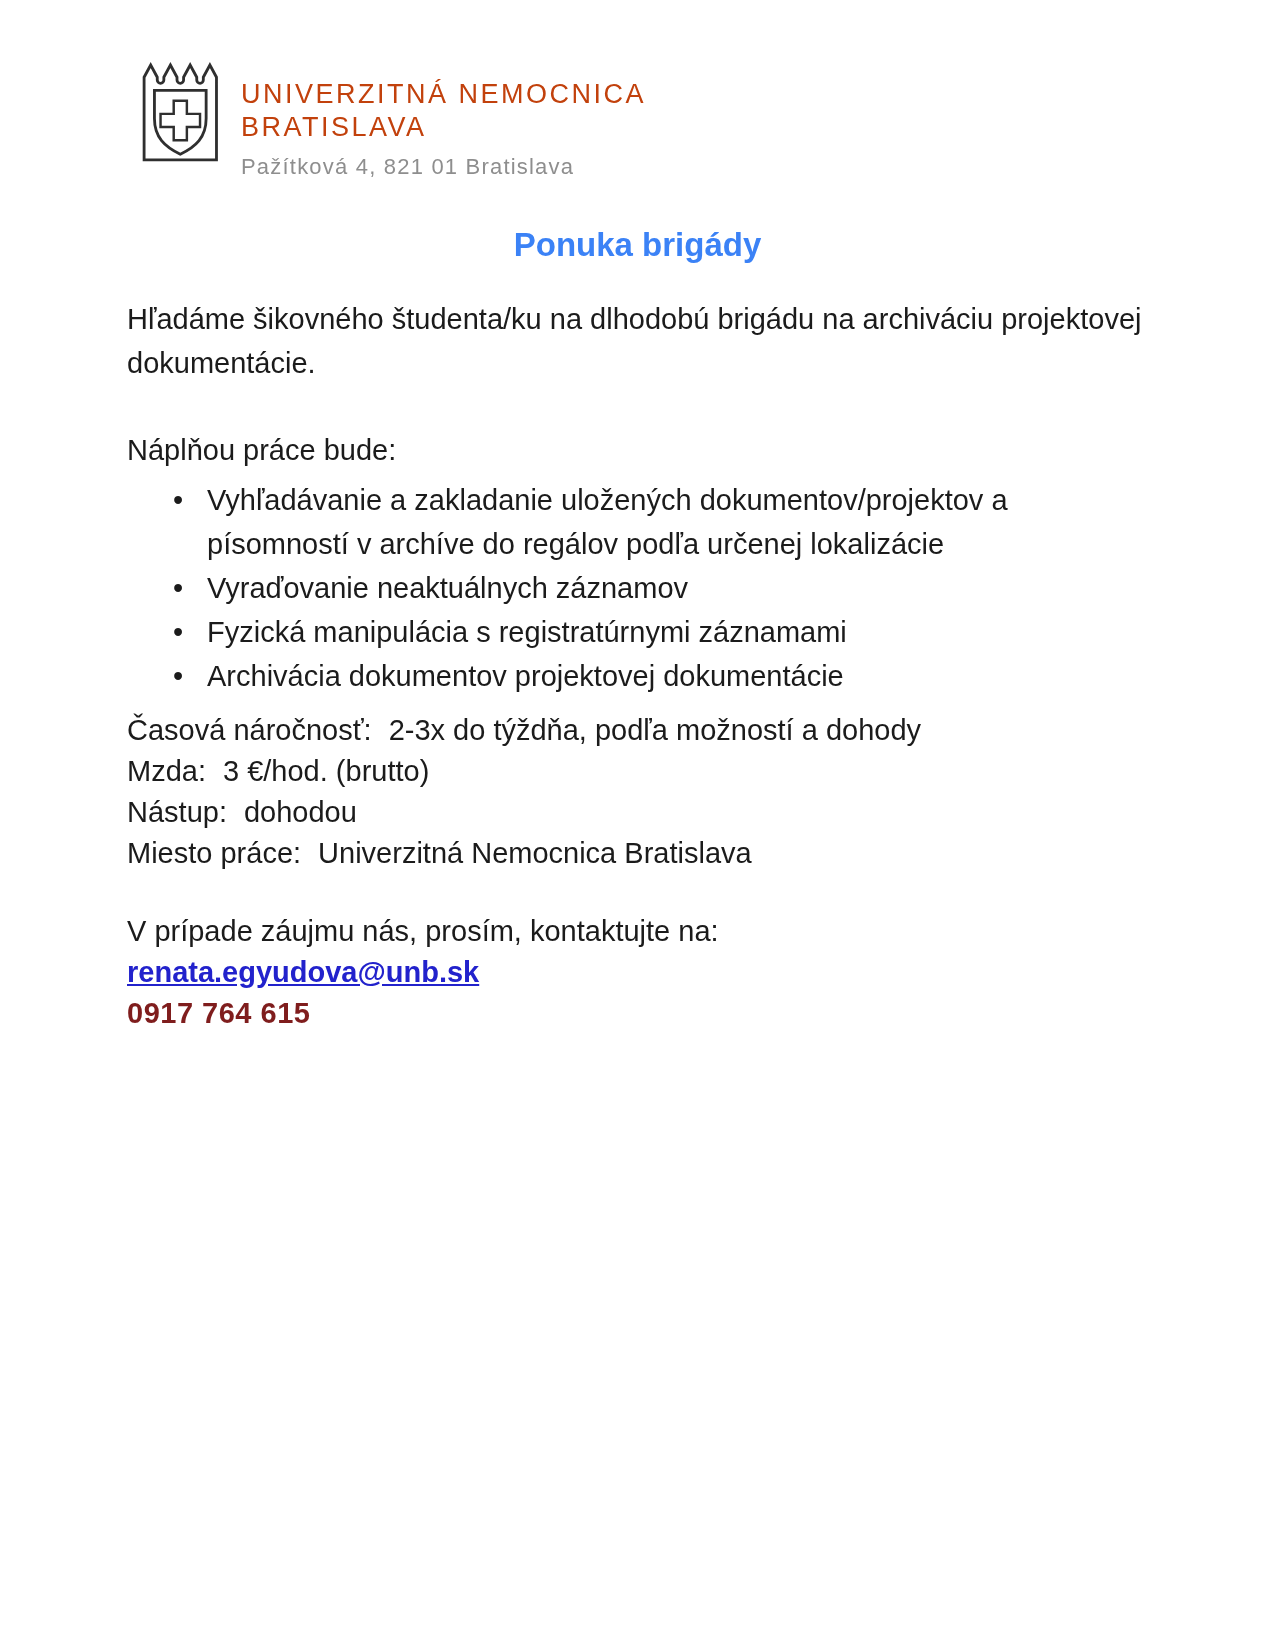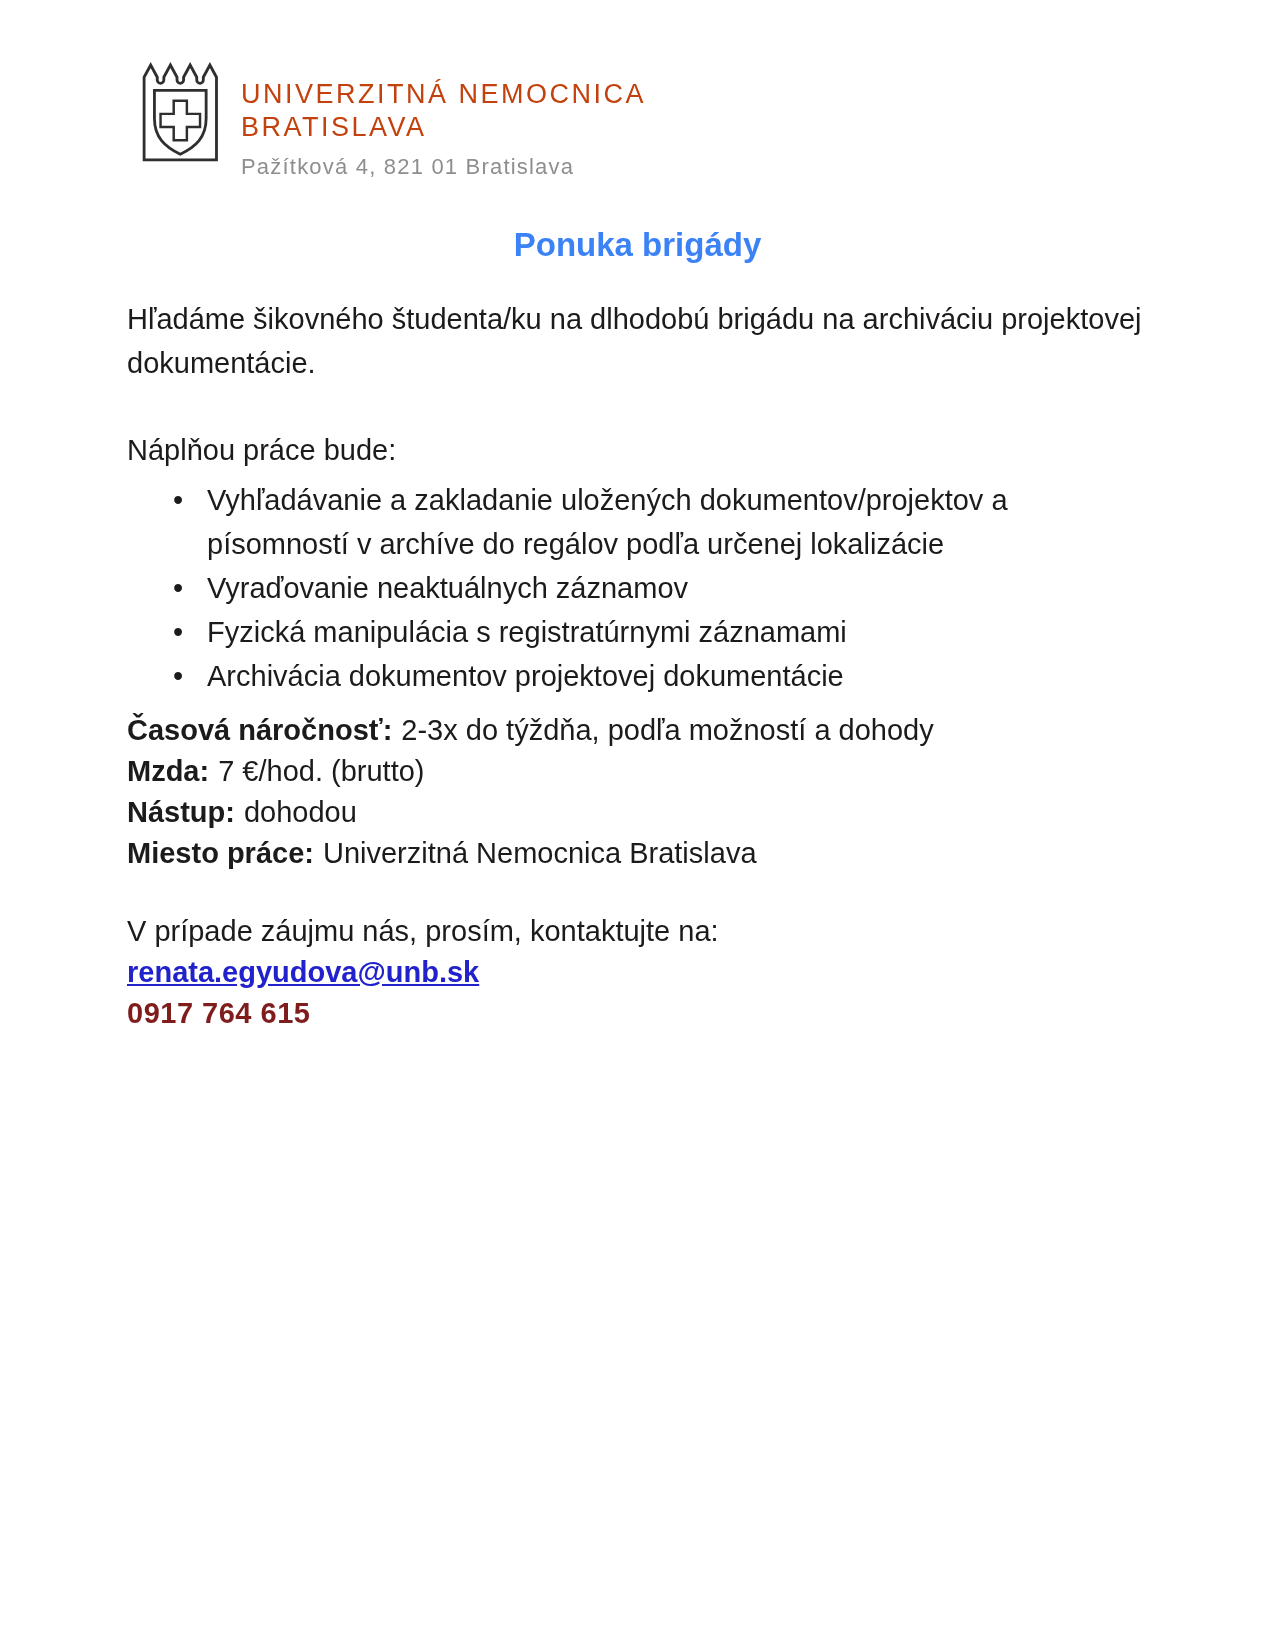--- a/index.html
+++ b/index.html
@@ -26,21 +26,21 @@
 
   
   .duties-heading { position:absolute; top:434px; left:127px; font-size:29px; font-weight:normal; }
   .duties { position:absolute; top:478px; left:127px; width:1015px; margin:0; padding:0; list-style:none; }
   .duties li { display:flex; font-size:29px; line-height:44px; }
   .bullet { flex:0 0 34px; margin-left:46px; font-size:29px; }
   .duty-text { flex:1; }
 
   
   .details { position:absolute; top:710px; left:127px; width:1032px; font-size:29px; line-height:41px; }
-  .detail-label { font-weight:bold; margin-right:9px; }
+  .detail-label { font-weight:normal; margin-right:17px; }
 
   
   .contact-intro { position:absolute; top:915px; left:127px; font-size:29px; }
   .email-link {
     position:absolute; top:956px; left:127px; font-size:29px; font-weight:bold;
     color:#2222cc; text-decoration:underline; cursor:pointer;
   }
   .phone { position:absolute; top:997px; left:127px; font-size:29px; font-weight:bold; letter-spacing:0.5px; color:#7f1d1d; }
 </style>
 </head>
@@ -83,21 +83,21 @@
       <span class="bullet">•</span>
       <span class="duty-text">Archivácia dokumentov projektovej dokumentácie</span>
     </li>
   </ul>
 
   <div class="details">
     <div>
       <span class="detail-label">Časová náročnosť:</span><span>2-3x do týždňa, podľa možností a dohody</span>
     </div>
     <div>
-      <span class="detail-label">Mzda:</span><span>7 €/hod. (brutto)</span>
+      <span class="detail-label">Mzda:</span><span>3 €/hod. (brutto)</span>
     </div>
     <div>
       <span class="detail-label">Nástup:</span><span>dohodou</span>
     </div>
     <div>
       <span class="detail-label">Miesto práce:</span><span>Univerzitná Nemocnica Bratislava</span>
     </div>
   </div>
 
   <div class="contact-intro">V prípade záujmu nás, prosím, kontaktujte na:</div>

